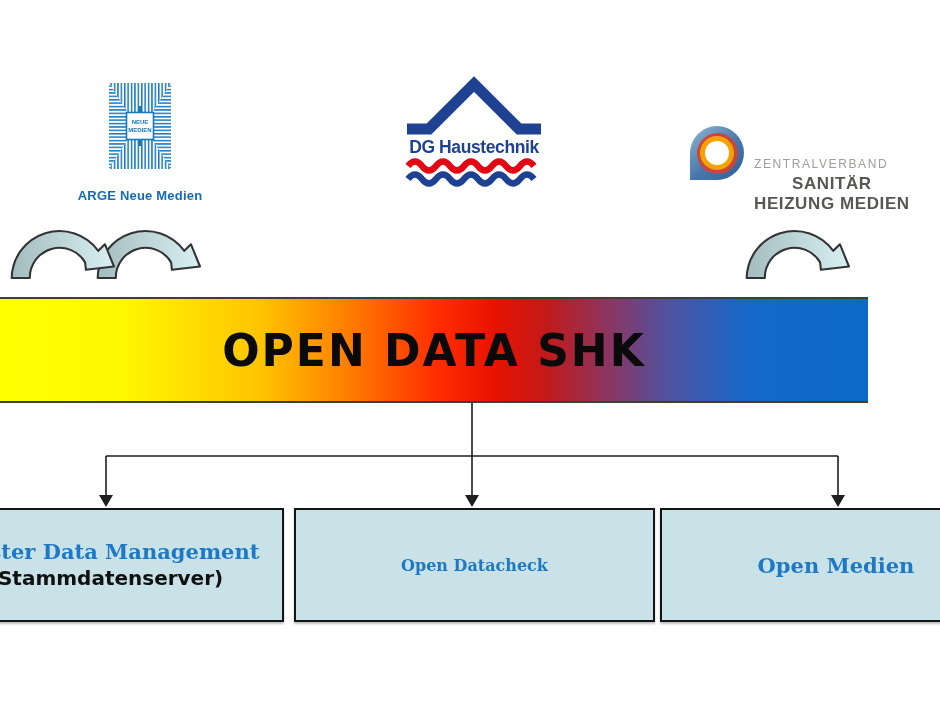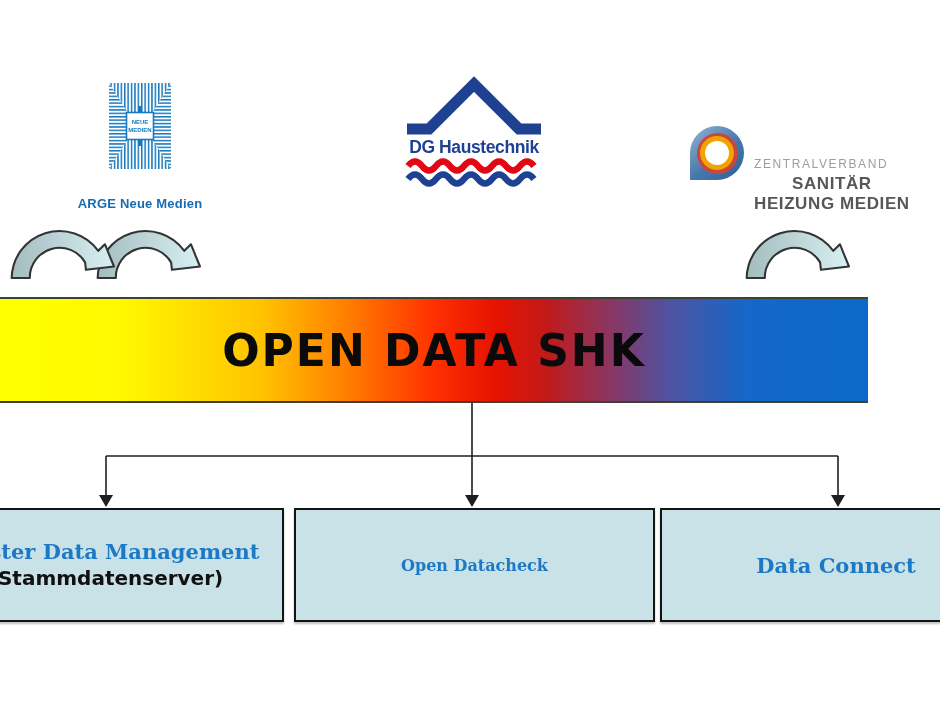--- a/index.html
+++ b/index.html
@@ -2,21 +2,21 @@
 <html><head>
 <meta charset="utf-8">
 <style>
   html,body{margin:0;padding:0;background:#e8e8e8;}
   #stage{
     position:relative;width:940px;height:705px;background:#ffffff;
     overflow:hidden;font-family:"Liberation Sans",sans-serif;
   }
   
   .logo-arge{position:absolute;left:74px;top:82px;width:132px;text-align:center;}
-  .arge-label{margin-top:20px;font-size:13px;font-weight:bold;color:#156cb5;letter-spacing:.2px;}
+  .arge-label{margin-top:12px;font-size:13px;font-weight:bold;color:#156cb5;letter-spacing:.2px;}
   .logo-dg{position:absolute;left:396px;top:72px;width:150px;text-align:right;}
   .logo-zv{position:absolute;left:688px;top:104px;width:250px;}
   .zv-icon{position:absolute;left:2px;top:22px;width:54px;height:54px;
     border-radius:50% 50% 50% 0;
     background:linear-gradient(140deg,#93b5d2 0%,#4878ab 55%,#2d5e94 100%);
     display:flex;align-items:center;justify-content:center;}
   .zv-ring-red{width:41px;height:41px;border-radius:50%;background:#c8473d;
     display:flex;align-items:center;justify-content:center;}
   .zv-ring-orange{width:34px;height:34px;border-radius:50%;background:#f2a300;
     display:flex;align-items:center;justify-content:center;}
@@ -165,16 +165,16 @@
   <div class="node-box box-1">
     <div class="box-title">Master Data Management</div>
     <div class="box-sub">(Stammdatenserver)</div>
   </div>
 
   <div class="node-box box-2">
     <div class="box-title">Open Datacheck</div>
   </div>
 
   <div class="node-box box-3">
-    <div class="box-title">Data Connect</div>
+    <div class="box-title">Open Medien</div>
   </div>
 
 </div>
 
 </body></html>

